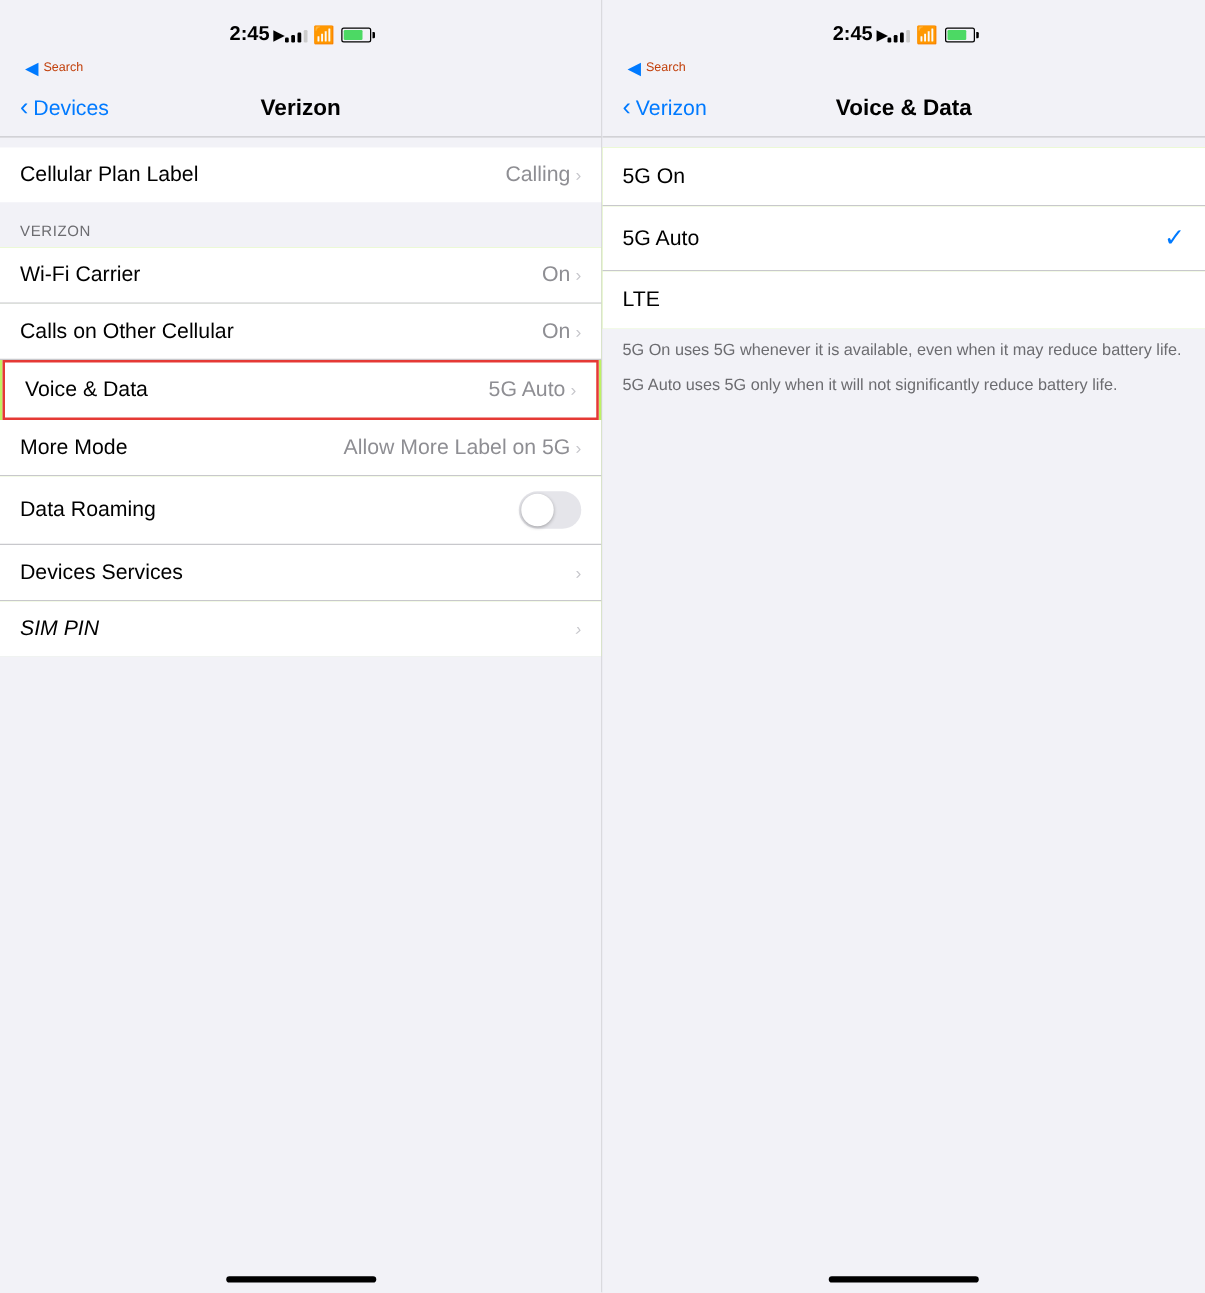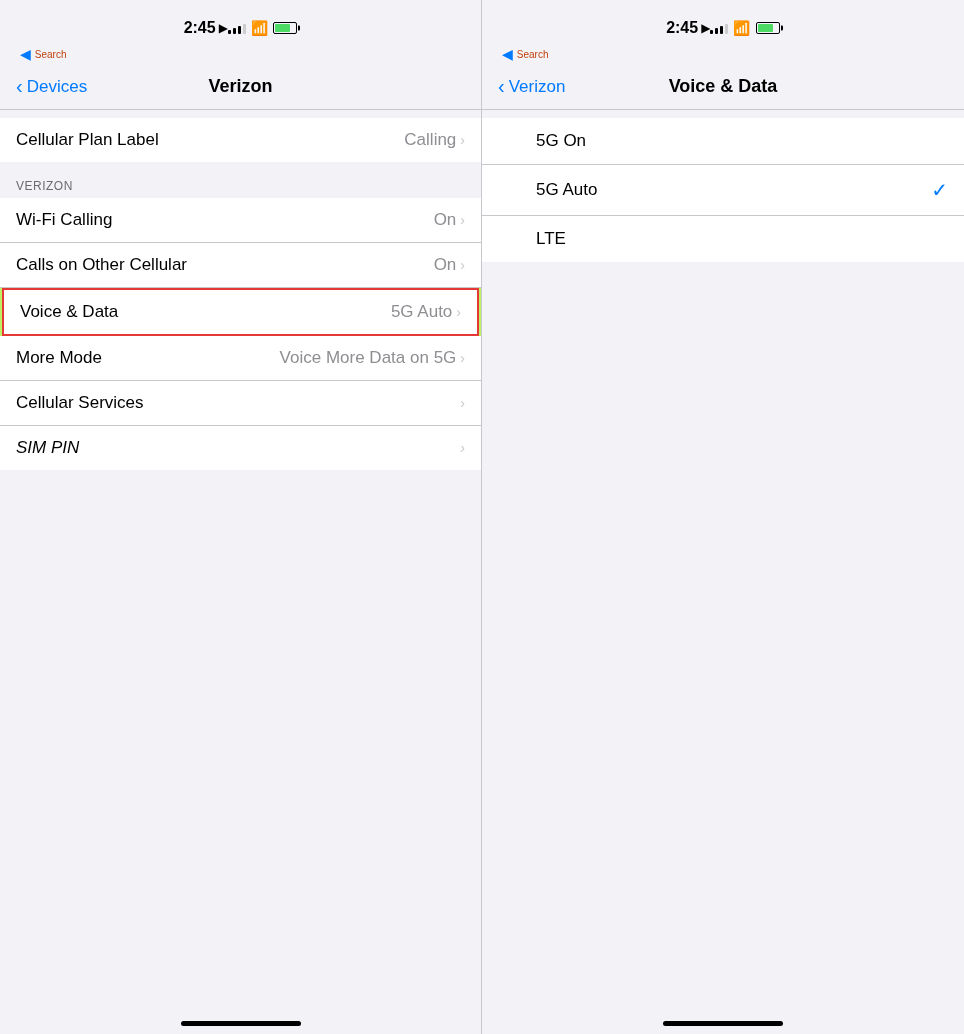--- a/index.html
+++ b/index.html
@@ -239,21 +239,20 @@
       background: #fff;
       border-bottom: 0.5px solid #c8c8cc;
       min-height: 44px;
     }
     .vd-option:last-child {
       border-bottom: none;
     }
     .vd-option-label {
       font-size: 17px;
       color: #000;
-      margin-left: 38px;
     }
     .checkmark {
       color: #007aff;
       font-size: 20px;
       font-weight: 400;
     }
 
     .info-section {
       padding: 8px 16px;
       background: #f2f2f7;
@@ -316,21 +315,21 @@
 
   <div class="spacer"></div>
 
   <div class="section-header">
     <span class="section-header-text">VERIZON</span>
   </div>
 
   <div class="settings-section">
 
     <div class="settings-item">
-      <span class="settings-item-label">Wi-Fi Calling</span>
+      <span class="settings-item-label">Wi-Fi Carrier</span>
       <div class="settings-item-value">
         <span>On</span>
         <span class="chevron-right">›</span>
       </div>
     </div>
 
     <div class="settings-item">
       <span class="settings-item-label">Calls on Other Cellular</span>
       <div class="settings-item-value">
         <span>On</span>
@@ -342,28 +341,34 @@
       <span class="settings-item-label">Voice &amp; Data</span>
       <div class="settings-item-value">
         <span>5G Auto</span>
         <span class="chevron-right">›</span>
       </div>
     </div>
 
     <div class="settings-item">
       <span class="settings-item-label">More Mode</span>
       <div class="settings-item-value">
-        <span>Voice More Data on 5G</span>
-        <span class="chevron-right">›</span>
-      </div>
-    </div>
-
-
-    <div class="settings-item">
-      <span class="settings-item-label">Cellular Services</span>
+        <span>Allow More Label on 5G</span>
+        <span class="chevron-right">›</span>
+      </div>
+    </div>
+
+    <div class="settings-item">
+      <span class="settings-item-label">Data Roaming</span>
+      <div class="toggle">
+        <div class="toggle-knob"></div>
+      </div>
+    </div>
+
+    <div class="settings-item">
+      <span class="settings-item-label">Devices Services</span>
       <div class="settings-item-value">
         <span class="chevron-right">›</span>
       </div>
     </div>
 
     <div class="settings-item" style="border-bottom:none;font-style:italic;">
       <span class="settings-item-label">SIM PIN</span>
       <div class="settings-item-value">
         <span class="chevron-right">›</span>
       </div>
@@ -424,19 +429,23 @@
       <span class="vd-option-label">5G Auto</span>
       <span class="checkmark">✓</span>
     </div>
 
     <div class="vd-option" style="border-bottom:none;align-items:flex-end;">
       <span class="vd-option-label">LTE</span>
     </div>
 
   </div>
 
+  <div class="info-section">
+    <p class="info-text">5G On uses 5G whenever it is available, even when it may reduce battery life.</p>
+    <p class="info-text">5G Auto uses 5G only when it will not significantly reduce battery life.</p>
+  </div>
 
   <div class="spacer-lg"></div>
 
   <div class="home-indicator">
     <div class="home-bar"></div>
   </div>
 </div>
 
 </body></html>

